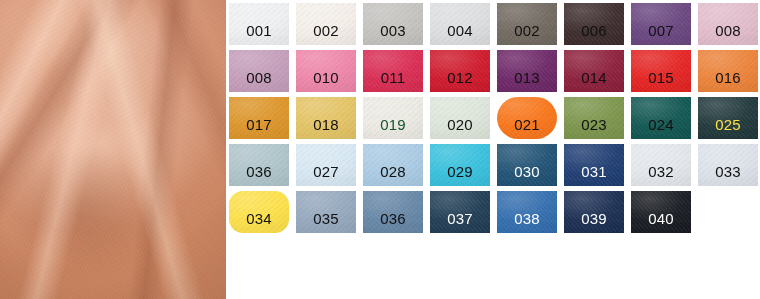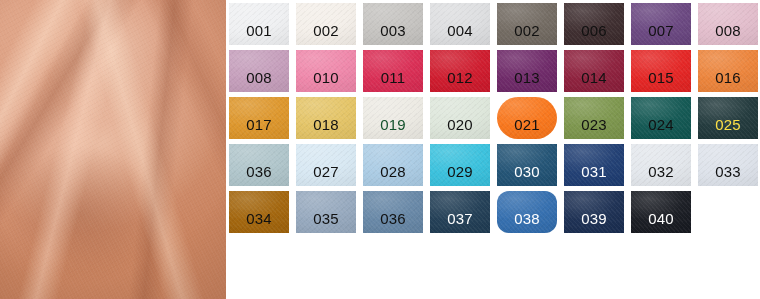--- a/index.html
+++ b/index.html
@@ -324,41 +324,41 @@
       <div class="swatch" style="background: rgb(227, 231, 236);">
         <span class="nap"></span>
         <span class="sheen"></span>
         <span class="swatch-label" style="color: rgb(17, 17, 17);">032</span>
       </div>
       <div class="swatch" style="background: rgb(221, 226, 234);">
         <span class="nap"></span>
         <span class="sheen"></span>
         <span class="swatch-label" style="color: rgb(17, 17, 17);">033</span>
       </div>
-      <div class="swatch" style="background: #a16207;">
+      <div class="swatch" style="background: #fde047; border-radius: 14px;">
         <span class="nap"></span>
         <span class="sheen"></span>
         <span class="swatch-label" style="color: rgb(17, 17, 17);">034</span>
       </div>
       <div class="swatch" style="background: rgb(148, 167, 189);">
         <span class="nap"></span>
         <span class="sheen"></span>
         <span class="swatch-label" style="color: rgb(17, 17, 17);">035</span>
       </div>
       <div class="swatch" style="background: rgb(100, 133, 165);">
         <span class="nap"></span>
         <span class="sheen"></span>
         <span class="swatch-label" style="color: rgb(17, 17, 17);">036</span>
       </div>
       <div class="swatch" style="background: rgb(29, 58, 82);">
         <span class="nap"></span>
         <span class="sheen"></span>
         <span class="swatch-label" style="color: rgb(255, 255, 255);">037</span>
       </div>
-      <div class="swatch" style="background: rgb(47, 107, 173); border-radius: 12px;">
+      <div class="swatch" style="background: rgb(47, 107, 173);">
         <span class="nap"></span>
         <span class="sheen"></span>
         <span class="swatch-label" style="color: rgb(255, 255, 255);">038</span>
       </div>
       <div class="swatch" style="background: rgb(23, 43, 79);">
         <span class="nap"></span>
         <span class="sheen"></span>
         <span class="swatch-label" style="color: rgb(255, 255, 255);">039</span>
       </div>
       <div class="swatch" style="background: rgb(20, 23, 30);">

